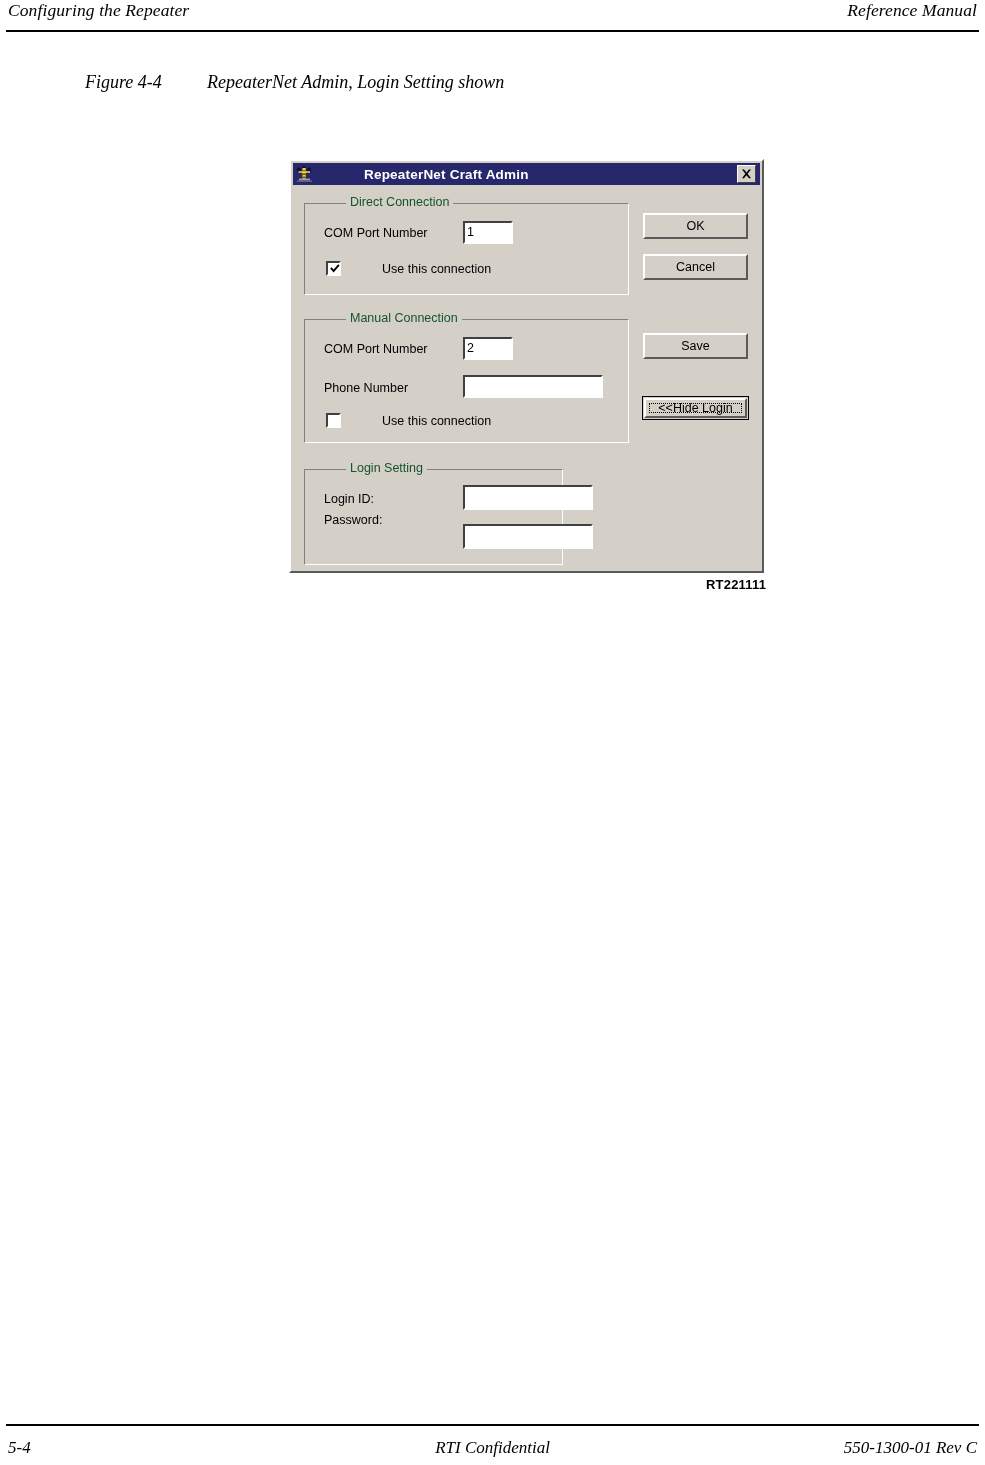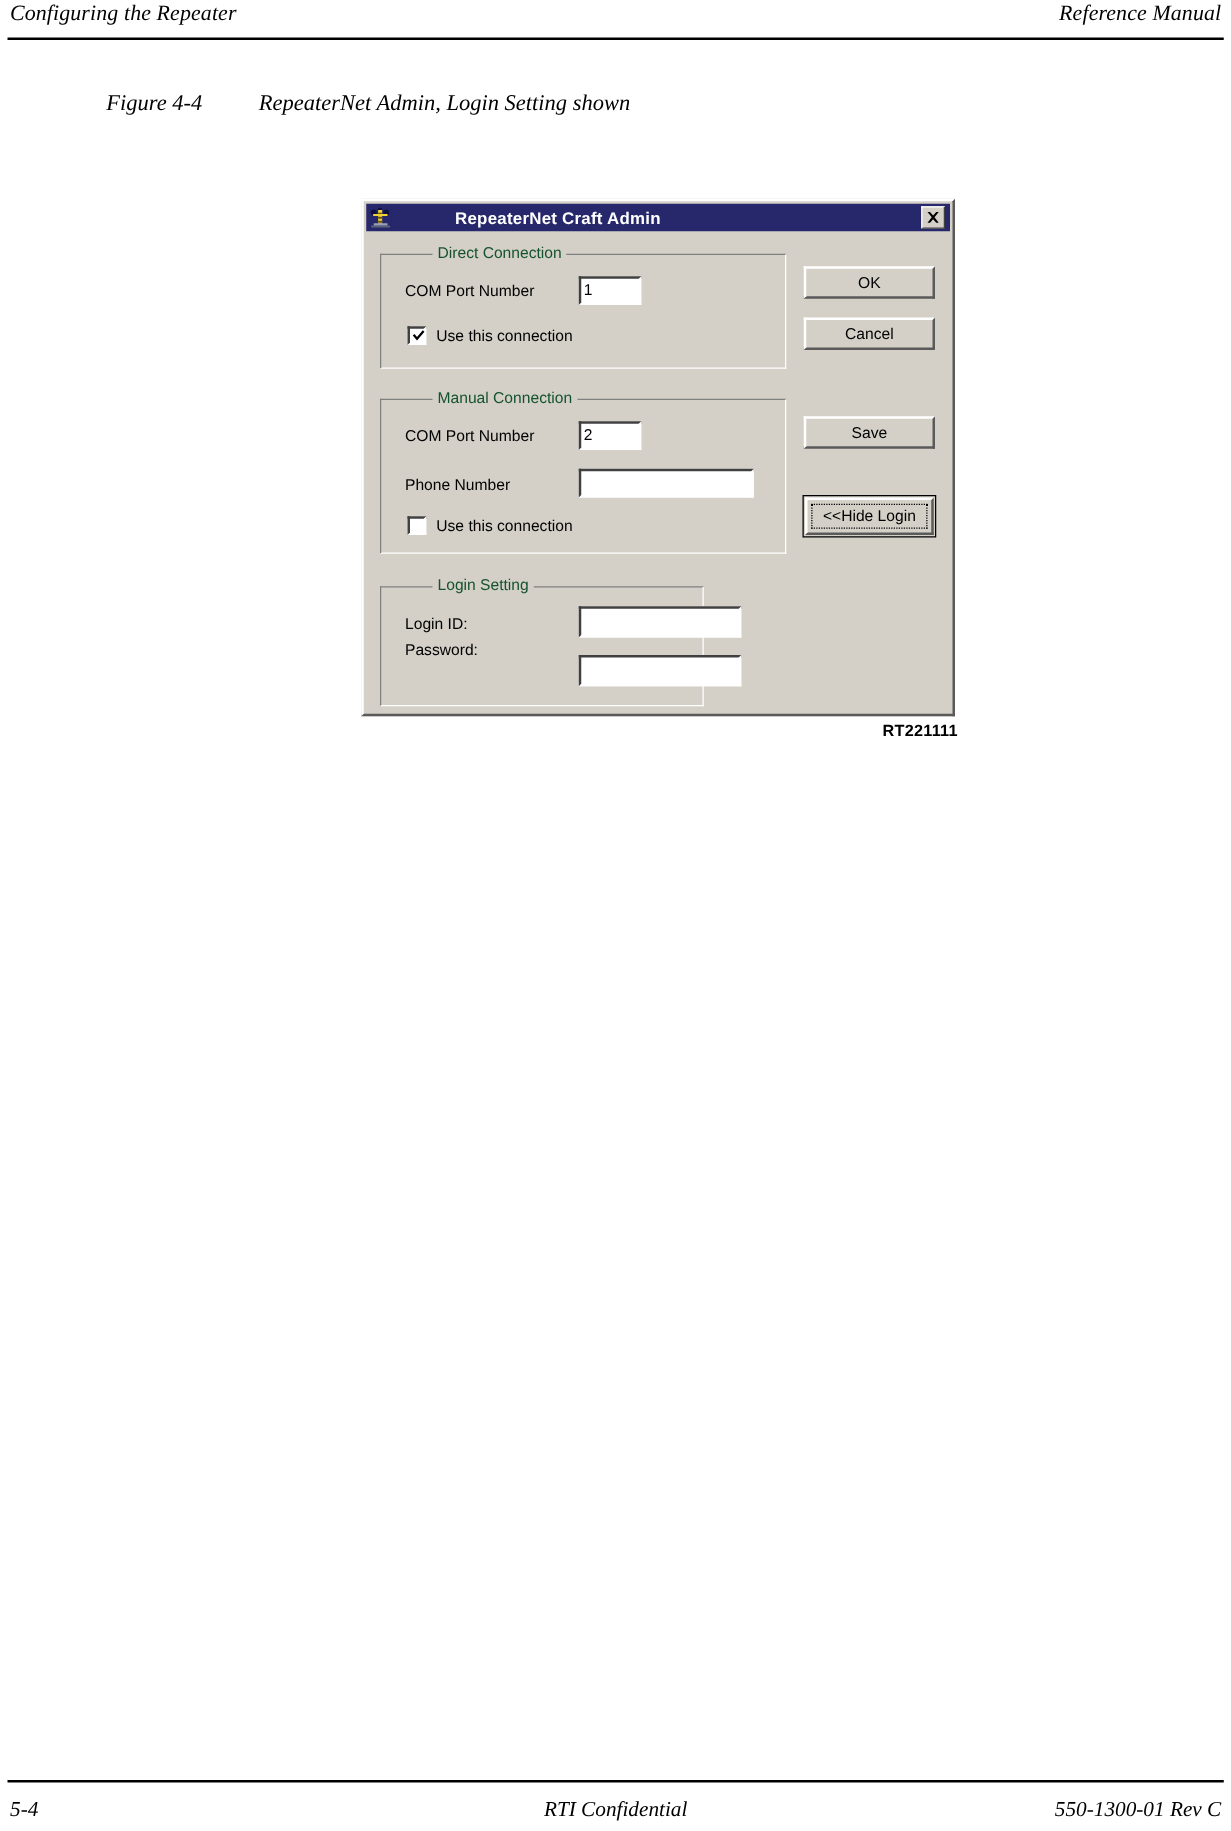--- a/index.html
+++ b/index.html
@@ -189,20 +189,21 @@
     line-height: 16px;
     overflow: hidden;
     white-space: nowrap;
   }
 
   
   .checkrow {
     position: absolute;
     display: flex;
     align-items: center;
+    gap: 33px;
   }
   .checkbox {
     width: 15px;
     height: 15px;
     background: #ffffff;
     border-top: 2px solid #404040;
     border-left: 2px solid #404040;
     border-right: 2px solid #ffffff;
     border-bottom: 2px solid #ffffff;
     box-sizing: border-box;
@@ -266,21 +267,21 @@
     align-items: center;
     justify-content: center;
     font-family: "Liberation Sans", sans-serif;
     font-size: 12.5px;
     white-space: nowrap;
   }
 
   .b-ok     { left: 352px; top: 52px;  width: 105px; height: 26px; }
   .b-cancel { left: 352px; top: 93px;  width: 105px; height: 26px; }
   .b-save   { left: 352px; top: 172px; width: 105px; height: 26px; }
-  .b-hide   { left: 351px; top: 235px; width: 107px; height: 34px; text-align: right; }
+  .b-hide   { left: 351px; top: 235px; width: 107px; height: 24px; text-align: right; }
 
   
   .fig-id {
     position: absolute;
     left: 706px;
     top: 577px;
     font-family: "Liberation Sans", sans-serif;
     font-weight: bold;
     font-size: 13px;
     letter-spacing: 0.2px;

